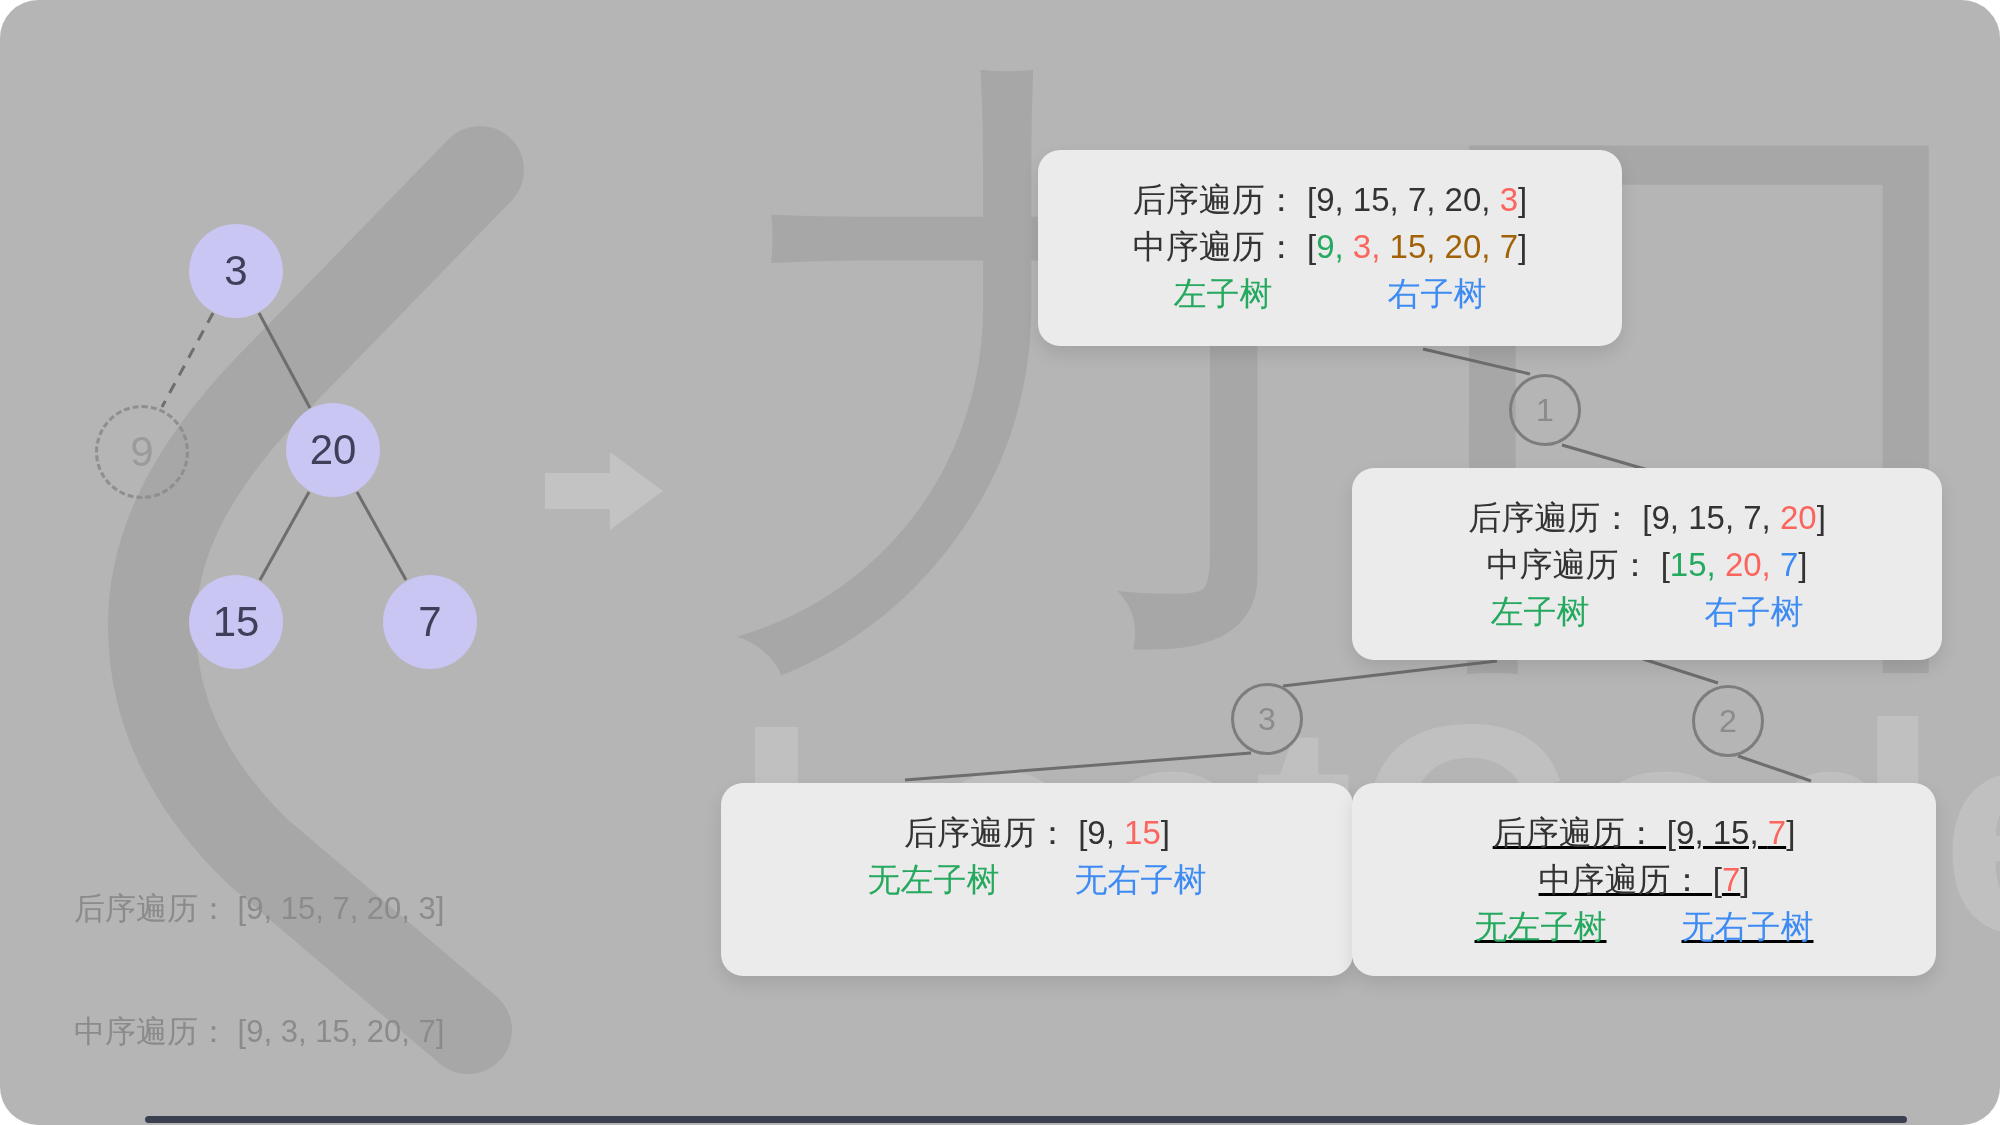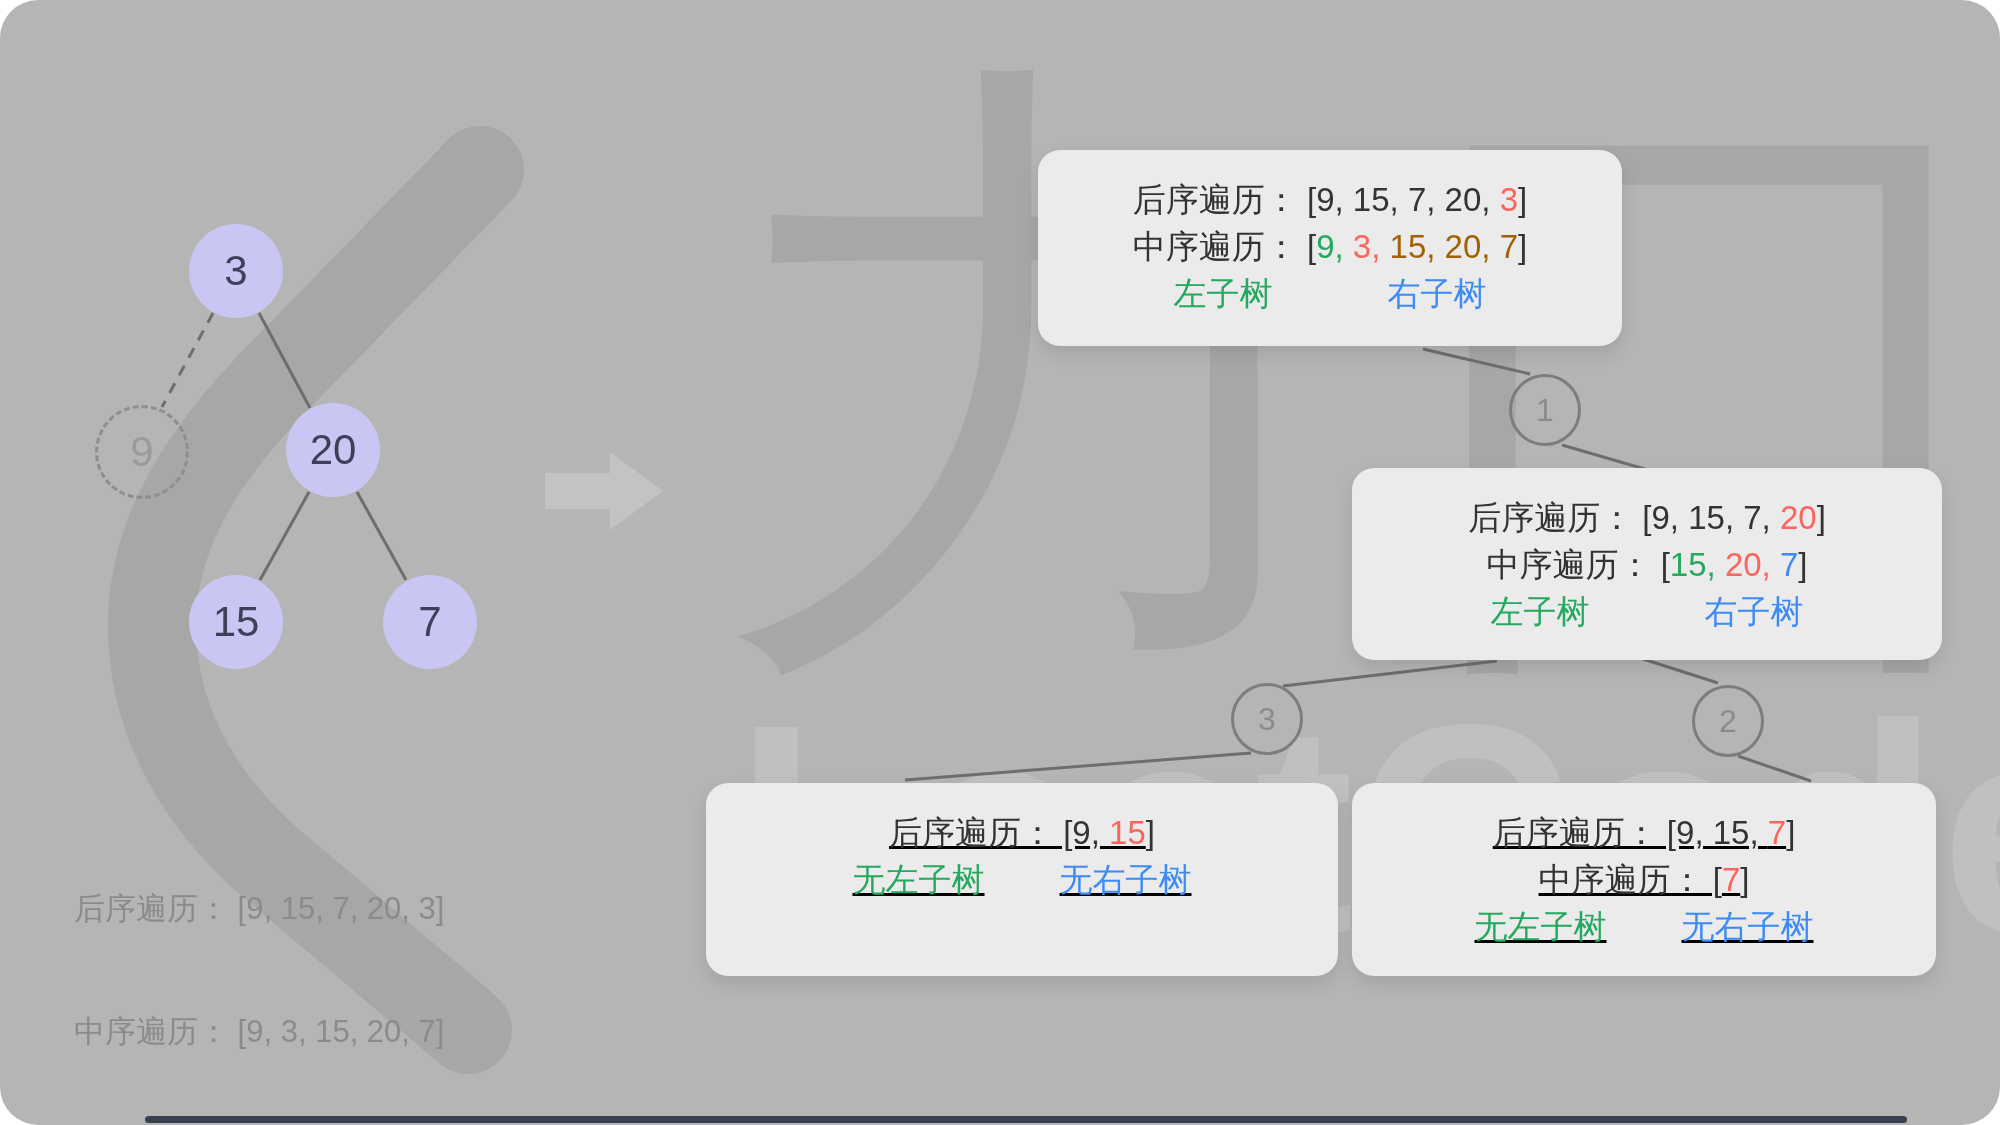--- a/index.html
+++ b/index.html
@@ -132,21 +132,21 @@
 
   <div class="card" style="left:1352px;top:468px;width:590px;height:192px;">
     <div class="cline"><span style="color: rgb(51, 51, 51);">后序遍历： [9, 15, 7, </span><span style="color: rgb(251, 101, 94);">20</span><span style="color: rgb(51, 51, 51);">]</span></div>
     <div class="cline"><span style="color: rgb(51, 51, 51);">中序遍历： [</span><span style="color: rgb(37, 169, 95);">15, </span><span style="color: rgb(251, 101, 94);">20, </span><span style="color: rgb(62, 139, 244);">7</span><span style="color: rgb(51, 51, 51);">]</span></div>
     <div class="labels wide">
       <span class="green">左子树</span>
       <span class="blue">右子树</span>
     </div>
   </div>
 
-  <div class="card" style="left:706px;top:783px;width:632px;height:193px;text-decoration:underline;">
+  <div class="card" style="left:721px;top:783px;width:632px;height:193px;">
     <div class="cline"><span style="color: rgb(51, 51, 51);">后序遍历： [9, </span><span style="color: rgb(251, 101, 94);">15</span><span style="color: rgb(51, 51, 51);">]</span></div>
     <div class="labels narrow">
       <span class="green">无左子树</span>
       <span class="blue">无右子树</span>
     </div>
   </div>
 
   <div class="card" style="left:1352px;top:783px;width:584px;height:193px;text-decoration:underline;">
     <div class="cline"><span style="color: rgb(51, 51, 51);">后序遍历： [9, 15, </span><span style="color: rgb(251, 101, 94);">7</span><span style="color: rgb(51, 51, 51);">]</span></div>
     <div class="cline"><span style="color: rgb(51, 51, 51);">中序遍历： [</span><span style="color: rgb(251, 101, 94);">7</span><span style="color: rgb(51, 51, 51);">]</span></div>

